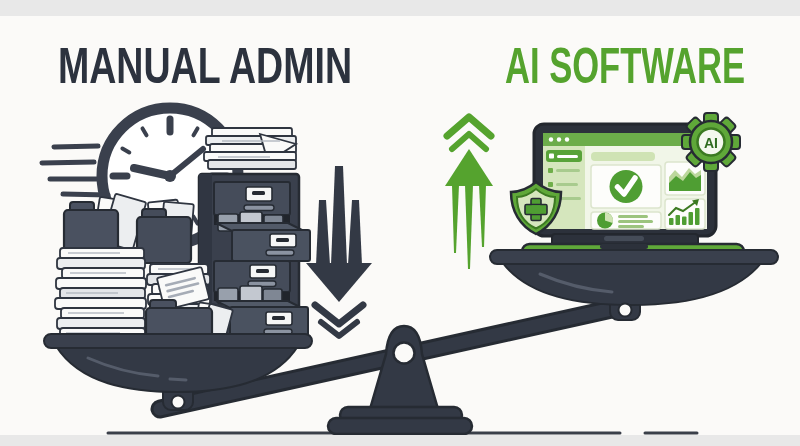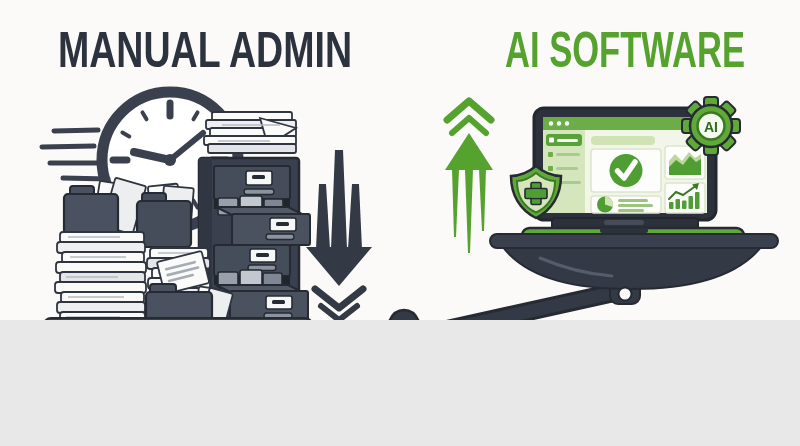--- a/index.html
+++ b/index.html
@@ -1,19 +1,19 @@
 <!DOCTYPE html>
 <html><head>
 <meta charset="utf-8">
 <style>
   html,body{margin:0;padding:0;background:#e8e8e8;}
   .stage{
-    width:800px;height:320px;position:relative;overflow:hidden;
+    width:800px;height:419px;position:relative;overflow:hidden;
     background:#fbfaf8;font-family:"Liberation Sans",sans-serif;
-    margin:0 auto;
+    margin:16px auto;
   }
   svg{display:block;}
   text{font-family:"Liberation Sans",sans-serif;}
 </style>
 </head>
 <body>
 
 <div class="stage">
 <svg width="800" height="446" viewBox="0 0 800 446" xmlns="http://www.w3.org/2000/svg">
 

